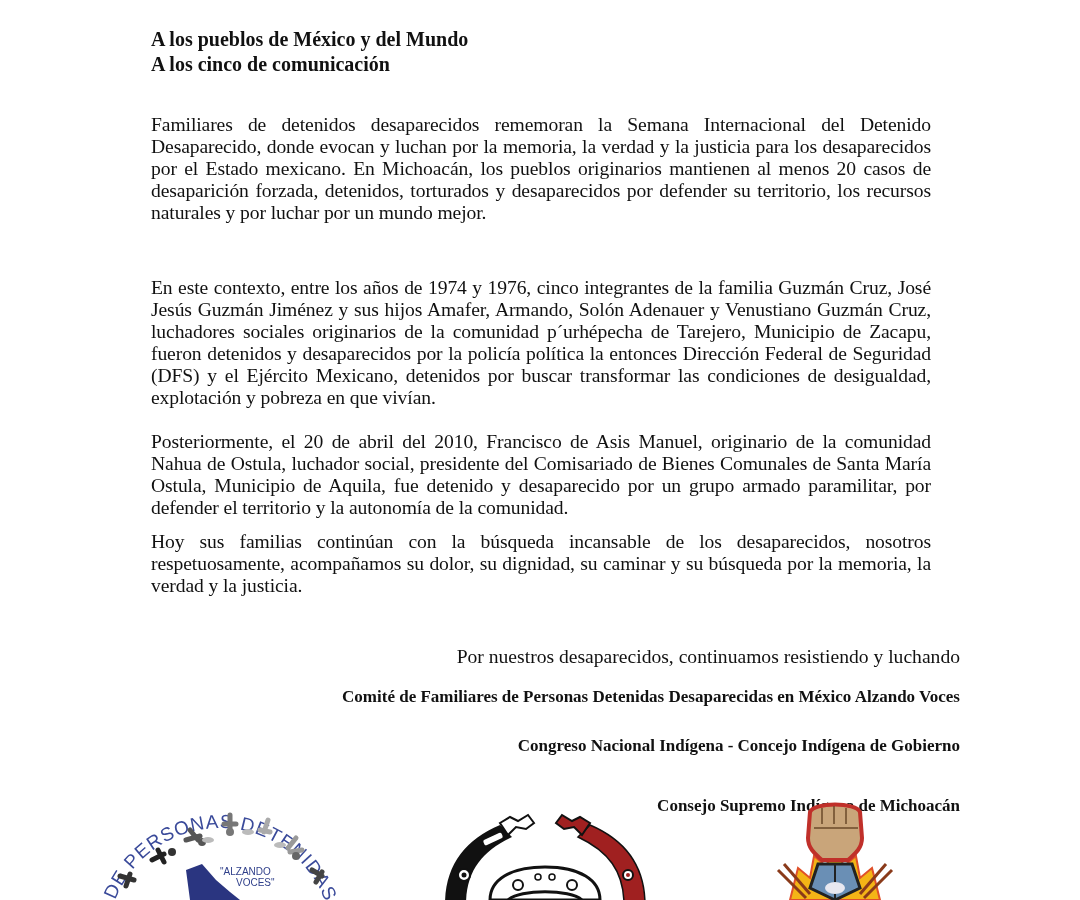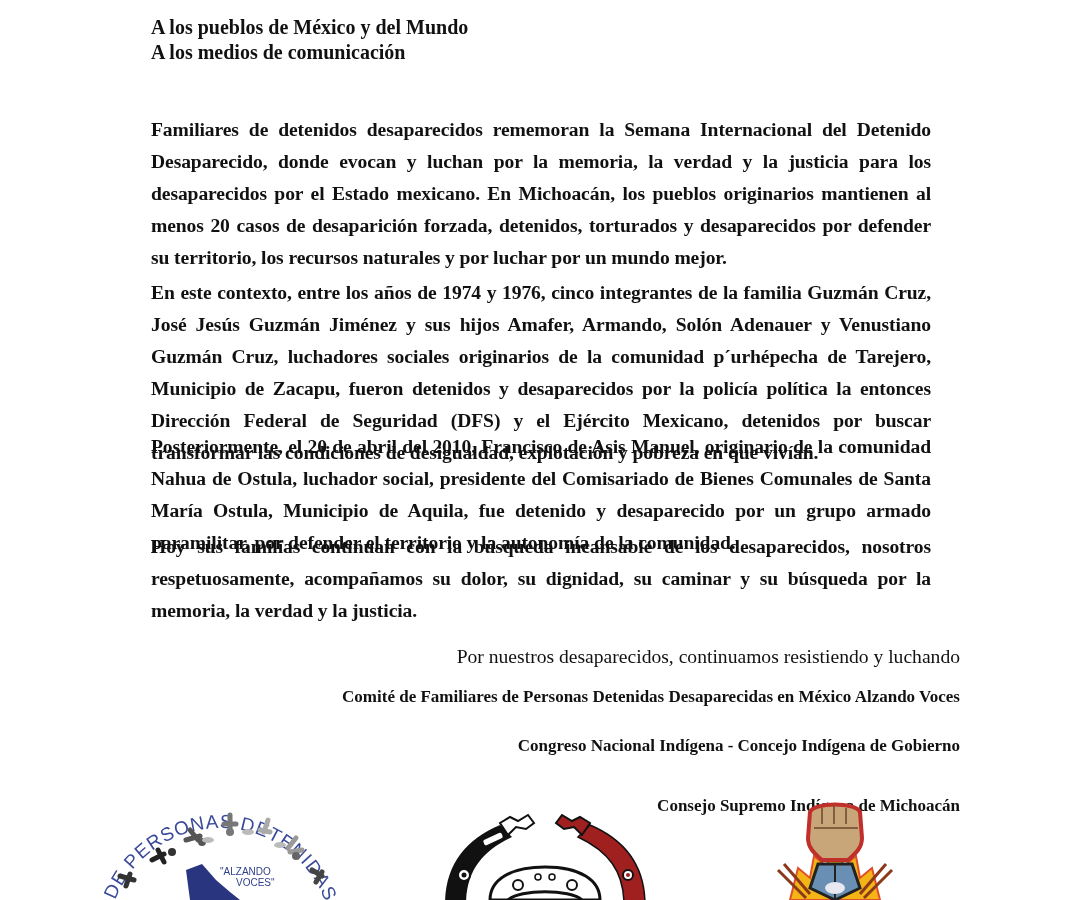--- a/index.html
+++ b/index.html
@@ -18,35 +18,34 @@
     .page {
       position: absolute;
       left: 0;
       top: 0;
       width: 1080px;
       height: 900px;
     }
     .address {
       position: absolute;
       left: 151px;
-      top: 15px;
+      top: 27px;
       font-weight: bold;
       font-size: 20px;
       line-height: 25px;
     }
     .address div { white-space: nowrap; }
     .body-text {
       position: absolute;
       left: 151px;
       width: 780px;
       font-size: 19.6px;
-      line-height: 32px;
+      line-height: 22px;
       text-align: justify;
       letter-spacing: -0.1px;
-      font-weight: bold;
     }
     .p1 { top: 114px; }
     .p2 { top: 277px; }
     .p3 { top: 431px; }
     .p4 { top: 531px; }
     .centered {
       position: absolute;
       left: 120px;
       width: 840px;
       text-align: right;
@@ -77,21 +76,21 @@
       fill: #2f3f8a;
     }
   </style>
 </head>
 <body>
 
 <div class="page">
 
   <div class="address">
     <div>A los pueblos de México y del Mundo</div>
-    <div>A los medios de comunicación</div>
+    <div>A los cinco de comunicación</div>
   </div>
 
   <div class="body-text p1">Familiares de detenidos desaparecidos rememoran la Semana Internacional del Detenido Desaparecido, donde evocan y luchan por la memoria, la verdad y la justicia para los desaparecidos por el Estado mexicano. En Michoacán, los pueblos originarios mantienen al menos 20 casos de desaparición forzada, detenidos, torturados y desaparecidos por defender su territorio, los recursos naturales y por luchar por un mundo mejor.</div>
   <div class="body-text p2">En este contexto, entre los años de 1974 y 1976, cinco integrantes  de la familia Guzmán Cruz, José Jesús Guzmán Jiménez y sus hijos Amafer, Armando, Solón Adenauer y Venustiano Guzmán Cruz, luchadores sociales originarios de la comunidad p´urhépecha de Tarejero, Municipio de Zacapu,  fueron detenidos y desaparecidos por la policía política la entonces Dirección Federal de Seguridad (DFS) y el Ejército Mexicano, detenidos por buscar transformar las condiciones de desigualdad, explotación y pobreza en que vivían.</div>
   <div class="body-text p3">Posteriormente, el 20 de abril del 2010, Francisco de Asis Manuel, originario de la comunidad Nahua de Ostula, luchador social, presidente del Comisariado de Bienes Comunales de Santa María Ostula, Municipio de Aquila, fue detenido y desaparecido por un grupo armado paramilitar, por defender el territorio y la autonomía de la comunidad.</div>
   <div class="body-text p4">Hoy sus familias continúan con la búsqueda incansable de los desaparecidos, nosotros respetuosamente, acompañamos su dolor, su dignidad, su caminar y su búsqueda por la memoria, la verdad y la justicia.</div>
 
   <div class="centered closing">Por nuestros desaparecidos, continuamos resistiendo y luchando</div>
   <div class="centered org org1">Comité de Familiares de Personas Detenidas Desaparecidas en México Alzando Voces</div>
   <div class="centered org org2">Congreso Nacional Indígena - Concejo Indígena de Gobierno</div>

